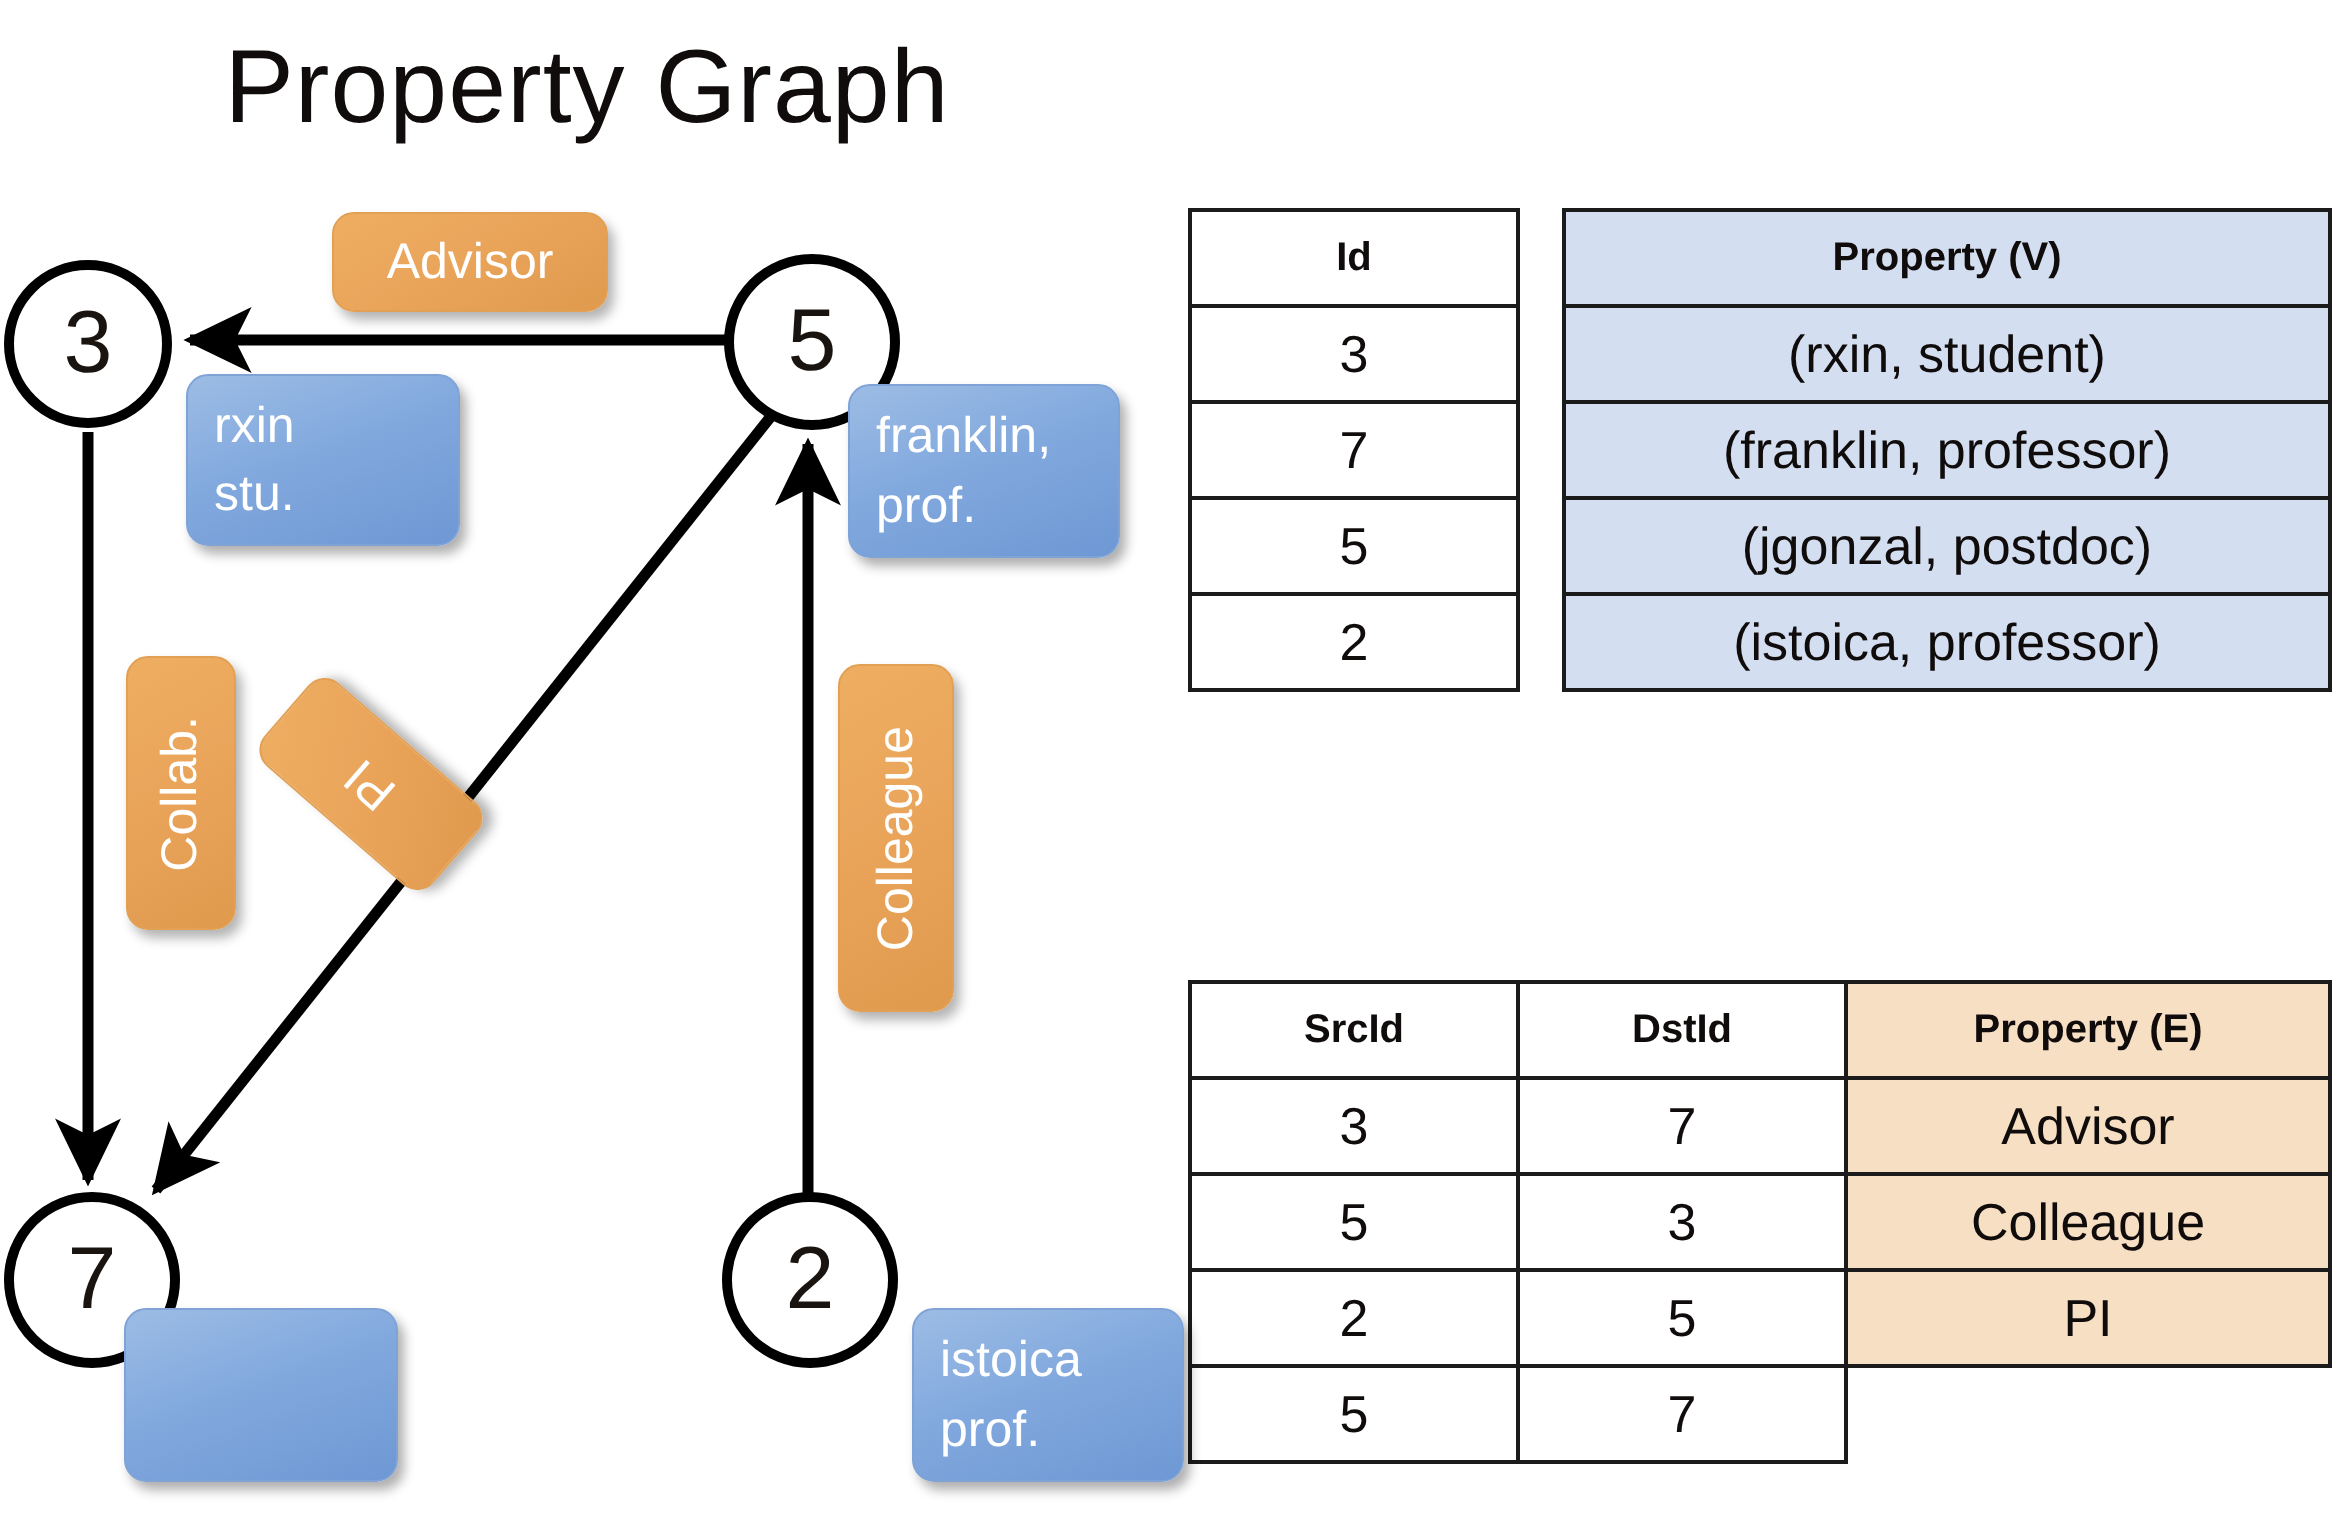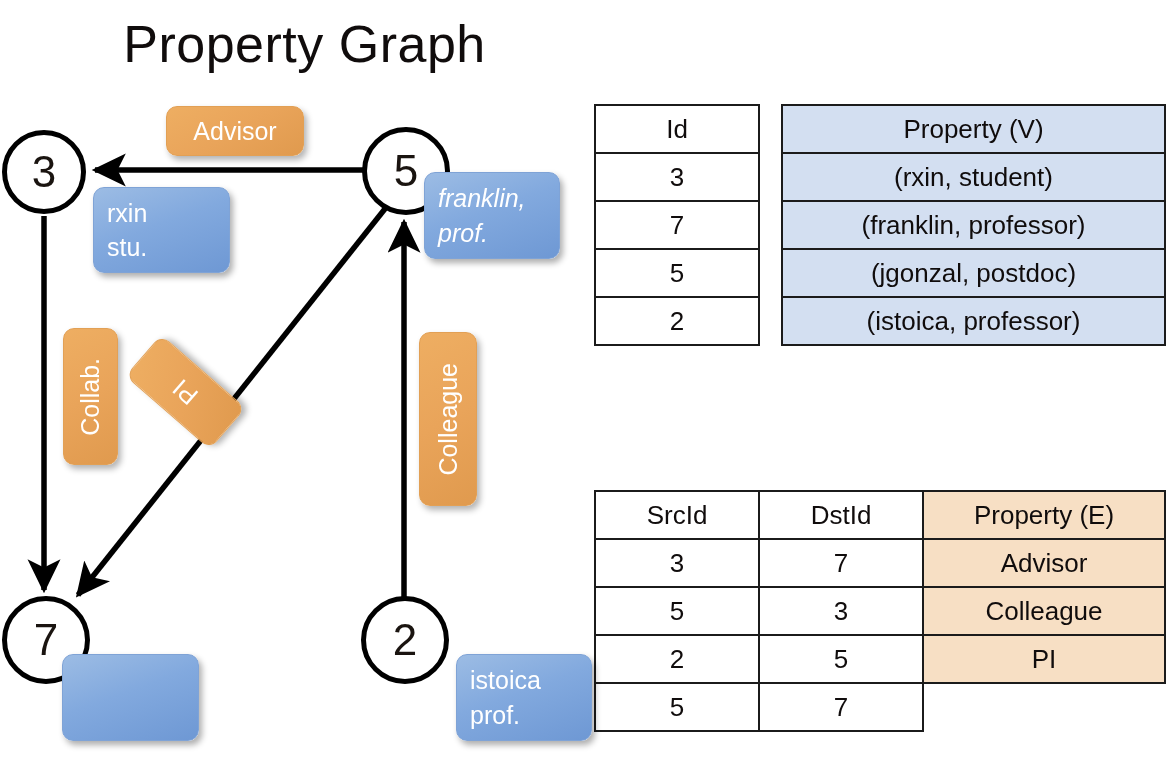--- a/index.html
+++ b/index.html
@@ -96,31 +96,31 @@
   .gtable td, .gtable th {
     border: 2.5px solid #1b1b1b;
     text-align: center;
     font-weight: 400;
     font-size: 26px;
     color: #100c0c;
     padding: 0;
     height: 46px;
     font-family: "Liberation Sans", sans-serif;
   }
-  .gtable th { font-weight: 400; font-size: 26px; }
+  .gtable th { font-weight: 700; font-size: 20px; }
   .vt-prop { background: #d3dff1; }
   .et-prop { background: #f7dfc4; }
   .cell-plain { background: #ffffff; }
 </style>
 </head>
 <body>
 
 <div id="graph-panel" class="panel">
 
-  <div class="big-title" style="left:12px; top:14px; width:585px;">Property Graph</div>
+  <div class="big-title" style="left:1px; top:14px; width:585px;">Property Graph</div>
 
   <svg id="graph-svg" viewBox="0 0 585 760">
     <defs>
       <marker id="arrowhead" markerWidth="7" markerHeight="7" refX="5.6" refY="3" orient="auto" markerUnits="strokeWidth">
         <path d="M0,0 L6.2,3 L0,6 L1.5,3 z" fill="#000"></path>
       </marker>
     </defs>
 
     <line x1="363" y1="170" x2="95" y2="170" stroke="#000" stroke-width="5.5" marker-end="url(#arrowhead)"></line>
 
@@ -141,21 +141,21 @@
     <span>7</span>
   </div>
   <div class="node-circle" style="left:361px; top:596px; width:88px; height:88px;">
     <span>2</span>
   </div>
 
   <div class="prop-box vbox" style="left:63px; top:187px; width:137px; height:86px;margin-left:30px;">
     <span>rxin</span>
     <span>stu.</span>
   </div>
-  <div class="prop-box vbox" style="left:424px; top:172px; width:136px; height:87px;font-style:italic;">
+  <div class="prop-box vbox" style="left:424px; top:192px; width:136px; height:87px;">
     <span>franklin,</span>
     <span>prof.</span>
   </div>
   <div class="prop-box vbox" style="left:62px; top:654px; width:137px; height:87px;">
   </div>
   <div class="prop-box vbox" style="left:424px; top:654px; width:136px; height:87px;margin-left:32px;">
     <span>istoica</span>
     <span>prof.</span>
   </div>
 

